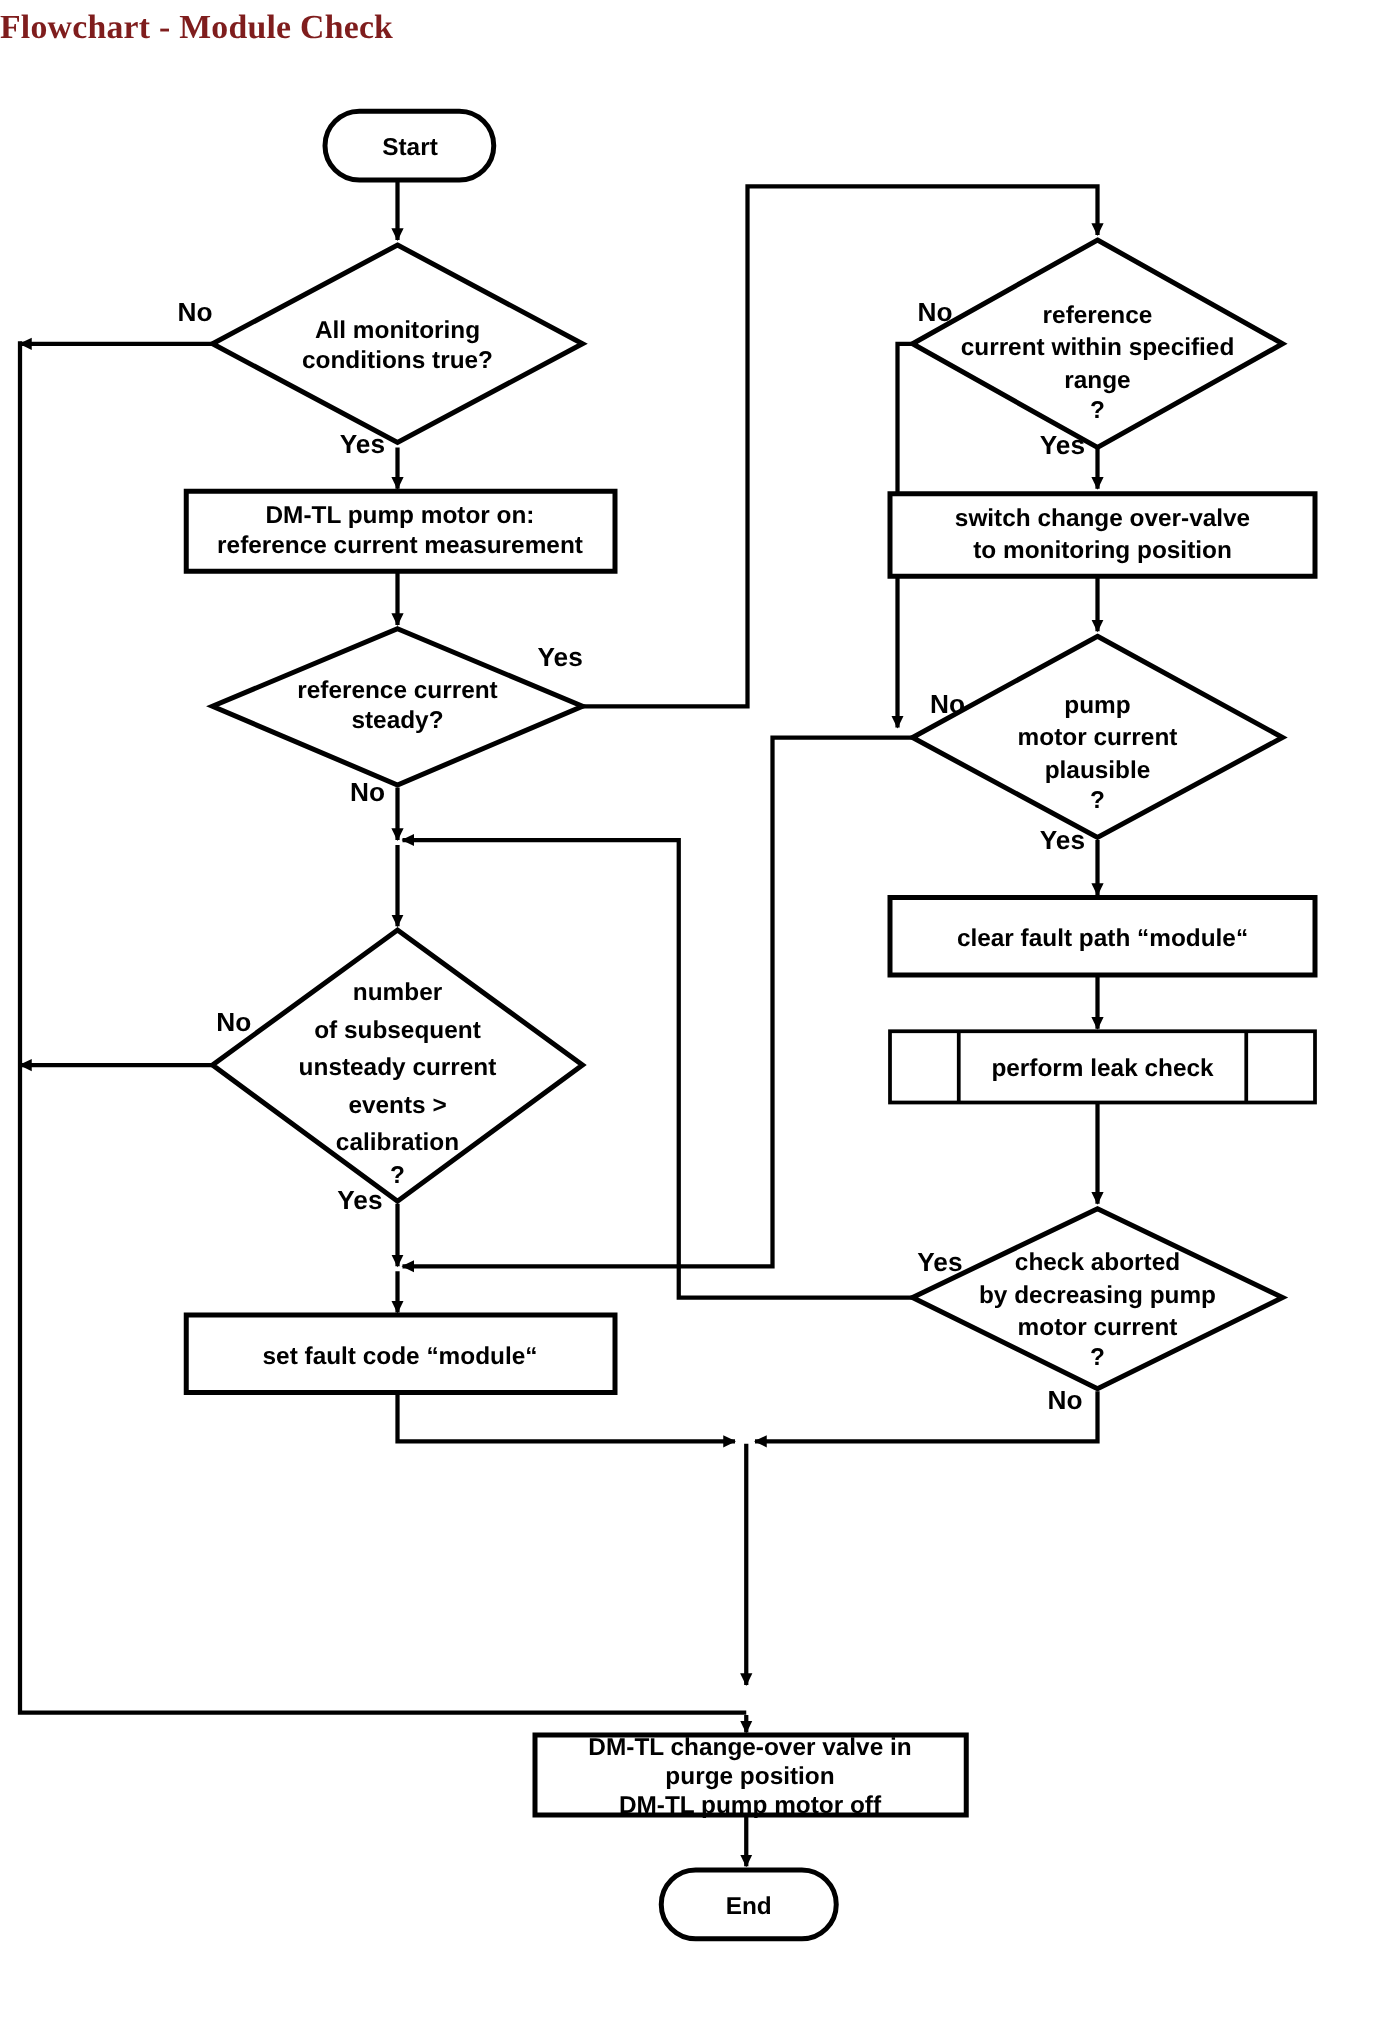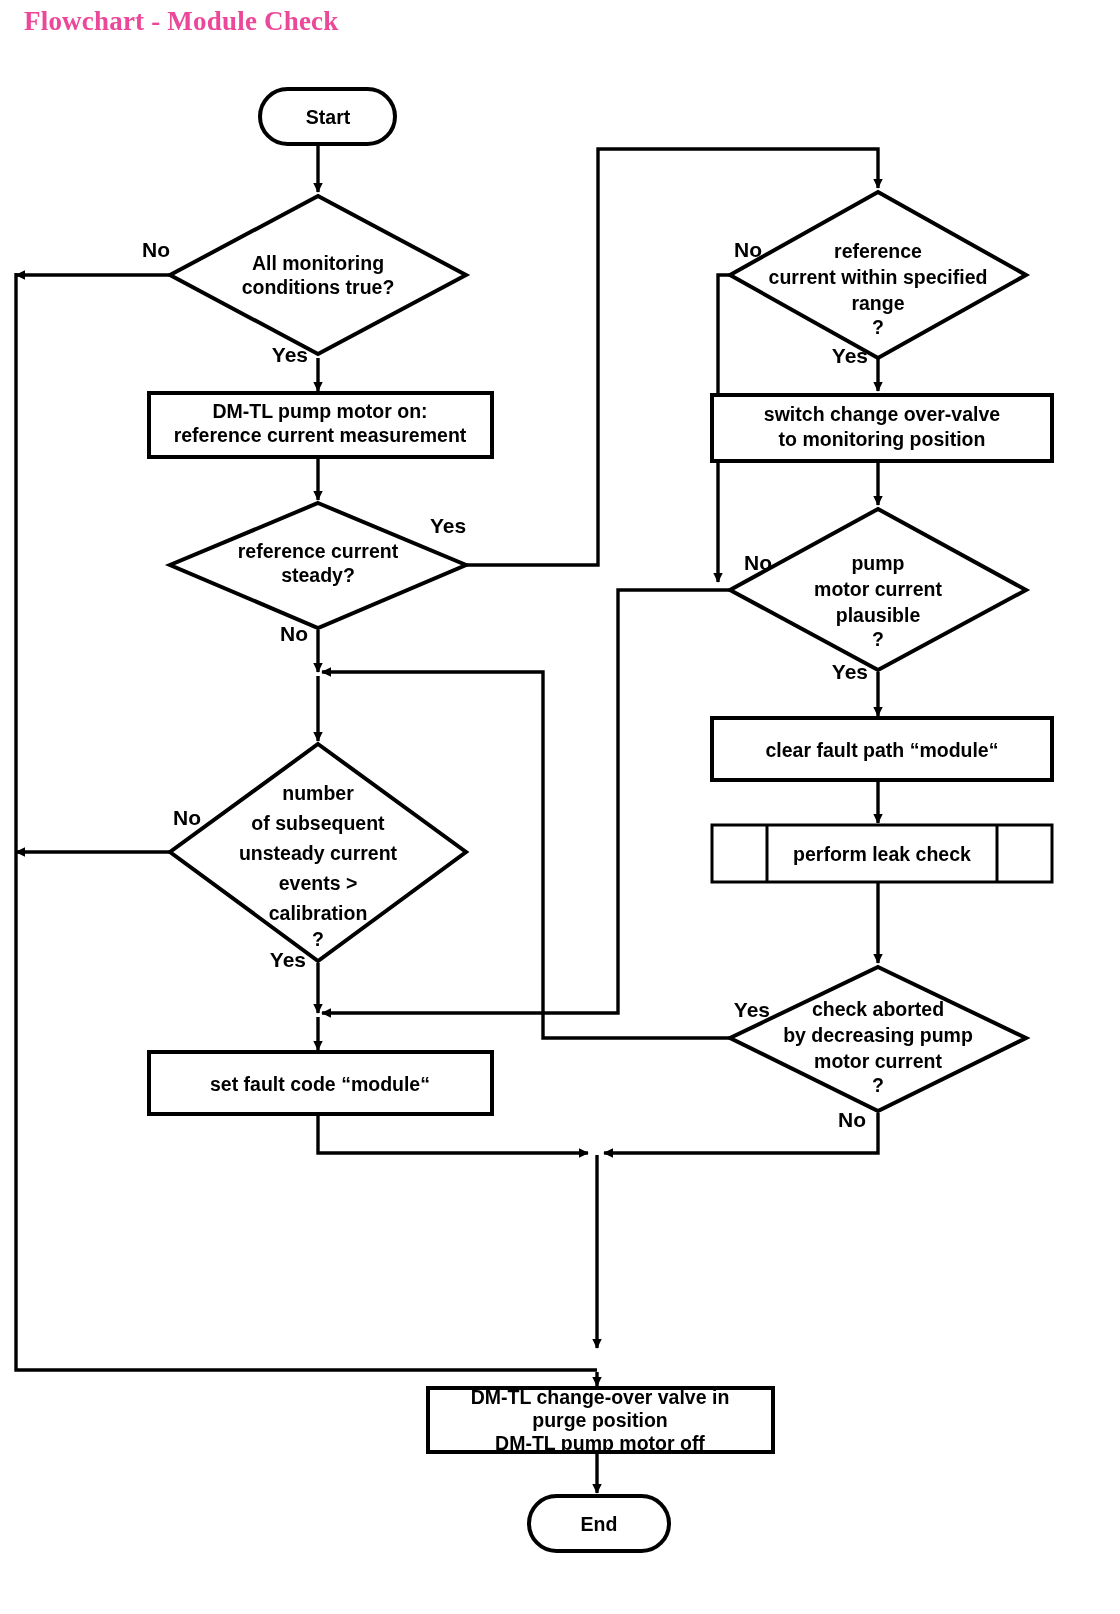--- a/index.html
+++ b/index.html
@@ -1,20 +1,20 @@
 <!DOCTYPE html>
 <html><head>
 <meta charset="utf-8">
 <style>
   html,body{margin:0;padding:0;background:#ffffff;}
   body{width:1120px;height:1614px;position:relative;overflow:hidden;
        font-family:"Liberation Sans", sans-serif;}
-  #title{position:absolute;left:24px;top:6px;
+  #title{position:absolute;left:0;top:6px;
          font-family:"Liberation Serif", serif;
-         font-weight:bold;font-size:27px;color:#ec4899;letter-spacing:0.2px;}
+         font-weight:bold;font-size:27px;color:#7f1d1d;letter-spacing:0.2px;}
   svg{position:absolute;left:0;top:0;}
   .nodetext{font-family:"Liberation Sans", sans-serif;font-weight:bold;
             font-size:19.5px;fill:#000;text-anchor:middle;}
   .lbl{font-family:"Liberation Sans", sans-serif;font-weight:bold;
        font-size:21px;fill:#000;}
   .shape{fill:#ffffff;stroke:#000000;stroke-width:4;}
   .shape.thin{stroke-width:3;}
   .conn{stroke:#000000;stroke-width:3.4;fill:none;stroke-linecap:butt;}
 </style>
 </head>

